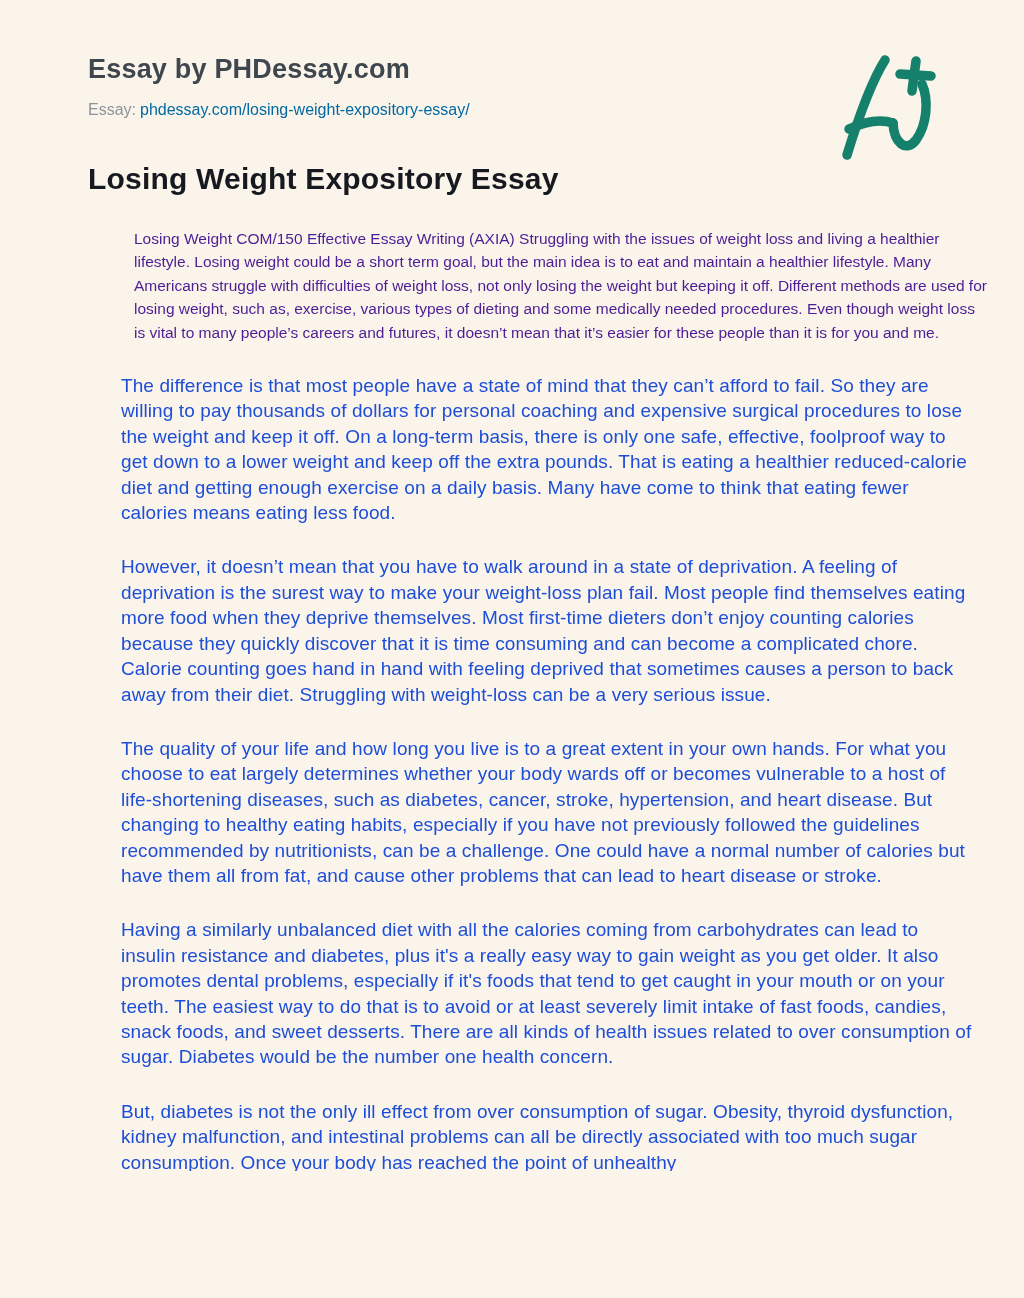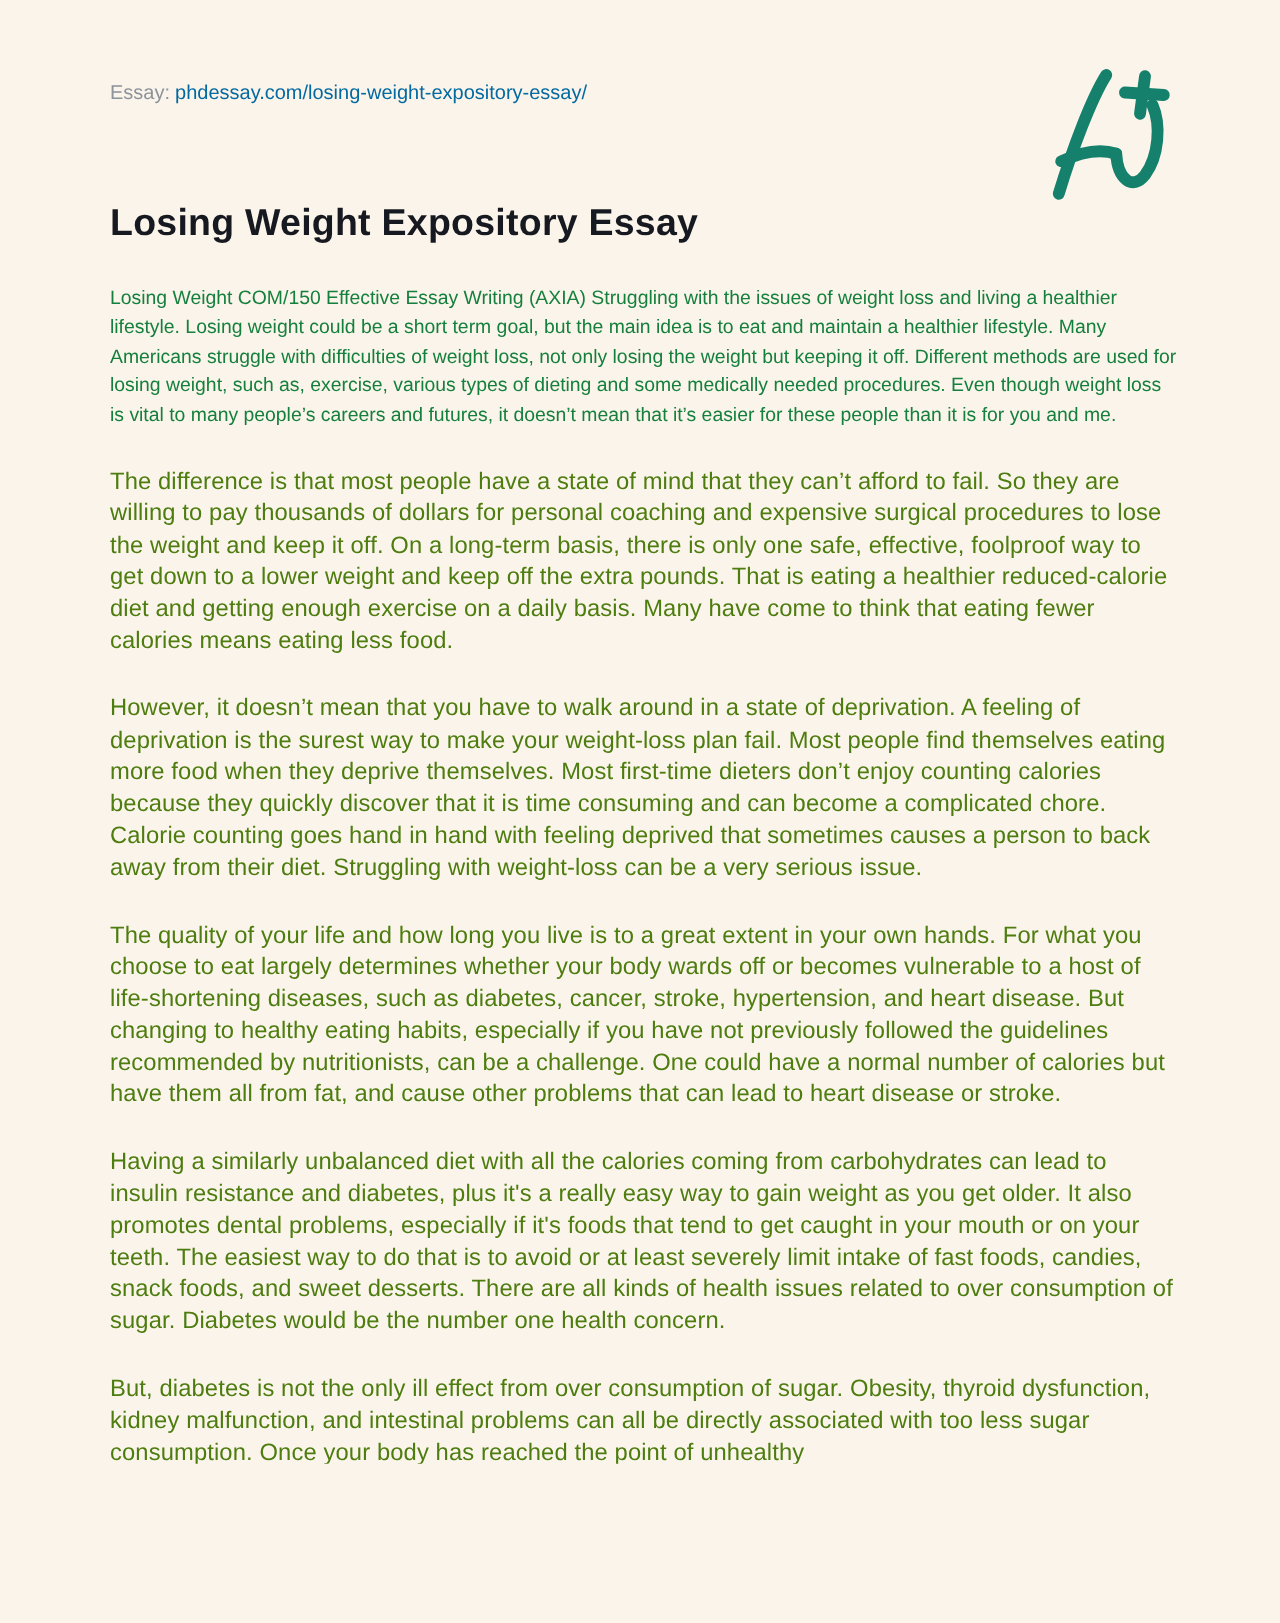--- a/index.html
+++ b/index.html
@@ -48,42 +48,45 @@
     font-size: 30px;
     font-weight: 700;
     color: #16191F;
     letter-spacing: 0.2px;
   }
   .intro {
     margin-top: 31px;
     width: 856px;
     font-size: 15.5px;
     line-height: 23.4px;
-    color: #15803d;
+    color: #4c1d95;
+    margin-left: 46px;
   }
   .body-para {
     margin-top: 29px;
     width: 856px;
     font-size: 19px;
     line-height: 25.4px;
-    color: #4d7c0f;
+    color: #1d4ed8;
     letter-spacing: 0.1px;
+    margin-left: 33px;
   }
   .body-para.clipped {
     max-height: 72px;
     overflow: hidden;
   }
 </style>
 </head>
 <body>
 
 <div class="page">
 
   <div class="header-row">
     <div>
+      <div class="byline">Essay by PHDessay.com</div>
       <div class="source-line">
         <span>Essay:</span><a href="#">phdessay.com/losing-weight-expository-essay/</a>
       </div>
     </div>
 
     <div class="logo">
       <svg viewBox="0 0 100 110" width="100" height="112" fill="none" stroke="#15806B" stroke-width="9.5" stroke-linecap="round">
 
         <path d="M11 104 C 22 68 37 28 49 9"></path>
 
@@ -103,15 +106,15 @@
   <p class="intro">Losing Weight COM/150 Effective Essay Writing (AXIA) Struggling with the issues of weight loss and living a healthier lifestyle. Losing weight could be a short term goal, but the main idea is to eat and maintain a healthier lifestyle. Many Americans struggle with difficulties of weight loss, not only losing the weight but keeping it off. Different methods are used for losing weight, such as, exercise, various types of dieting and some medically needed procedures. Even though weight loss is vital to many people’s careers and futures, it doesn’t mean that it’s easier for these people than it is for you and me.</p>
 
   <p class="body-para">The difference is that most people have a state of mind that they can’t afford to fail. So they are willing to pay thousands of dollars for personal coaching and expensive surgical procedures to lose the weight and keep it off. On a long-term basis, there is only one safe, effective, foolproof way to get down to a lower weight and keep off the extra pounds. That is eating a healthier reduced-calorie diet and getting enough exercise on a daily basis. Many have come to think that eating fewer calories means eating less food.</p>
 
   <p class="body-para">However, it doesn’t mean that you have to walk around in a state of deprivation. A feeling of deprivation is the surest way to make your weight-loss plan fail. Most people find themselves eating more food when they deprive themselves. Most first-time dieters don’t enjoy counting calories because they quickly discover that it is time consuming and can become a complicated chore. Calorie counting goes hand in hand with feeling deprived that sometimes causes a person to back away from their diet. Struggling with weight-loss can be a very serious issue.</p>
 
   <p class="body-para">The quality of your life and how long you live is to a great extent in your own hands. For what you choose to eat largely determines whether your body wards off or becomes vulnerable to a host of life-shortening diseases, such as diabetes, cancer, stroke, hypertension, and heart disease. But changing to healthy eating habits, especially if you have not previously followed the guidelines recommended by nutritionists, can be a challenge. One could have a normal number of calories but have them all from fat, and cause other problems that can lead to heart disease or stroke.</p>
 
   <p class="body-para">Having a similarly unbalanced diet with all the calories coming from carbohydrates can lead to insulin resistance and diabetes, plus it's a really easy way to gain weight as you get older. It also promotes dental problems, especially if it's foods that tend to get caught in your mouth or on your teeth. The easiest way to do that is to avoid or at least severely limit intake of fast foods, candies, snack foods, and sweet desserts. There are all kinds of health issues related to over consumption of sugar. Diabetes would be the number one health concern.</p>
 
-  <p class="body-para clipped">But, diabetes is not the only ill effect from over consumption of sugar. Obesity, thyroid dysfunction, kidney malfunction, and intestinal problems can all be directly associated with too less sugar consumption. Once your body has reached the point of unhealthy</p>
+  <p class="body-para clipped">But, diabetes is not the only ill effect from over consumption of sugar. Obesity, thyroid dysfunction, kidney malfunction, and intestinal problems can all be directly associated with too much sugar consumption. Once your body has reached the point of unhealthy</p>
 
 </div>
 
 </body></html>

